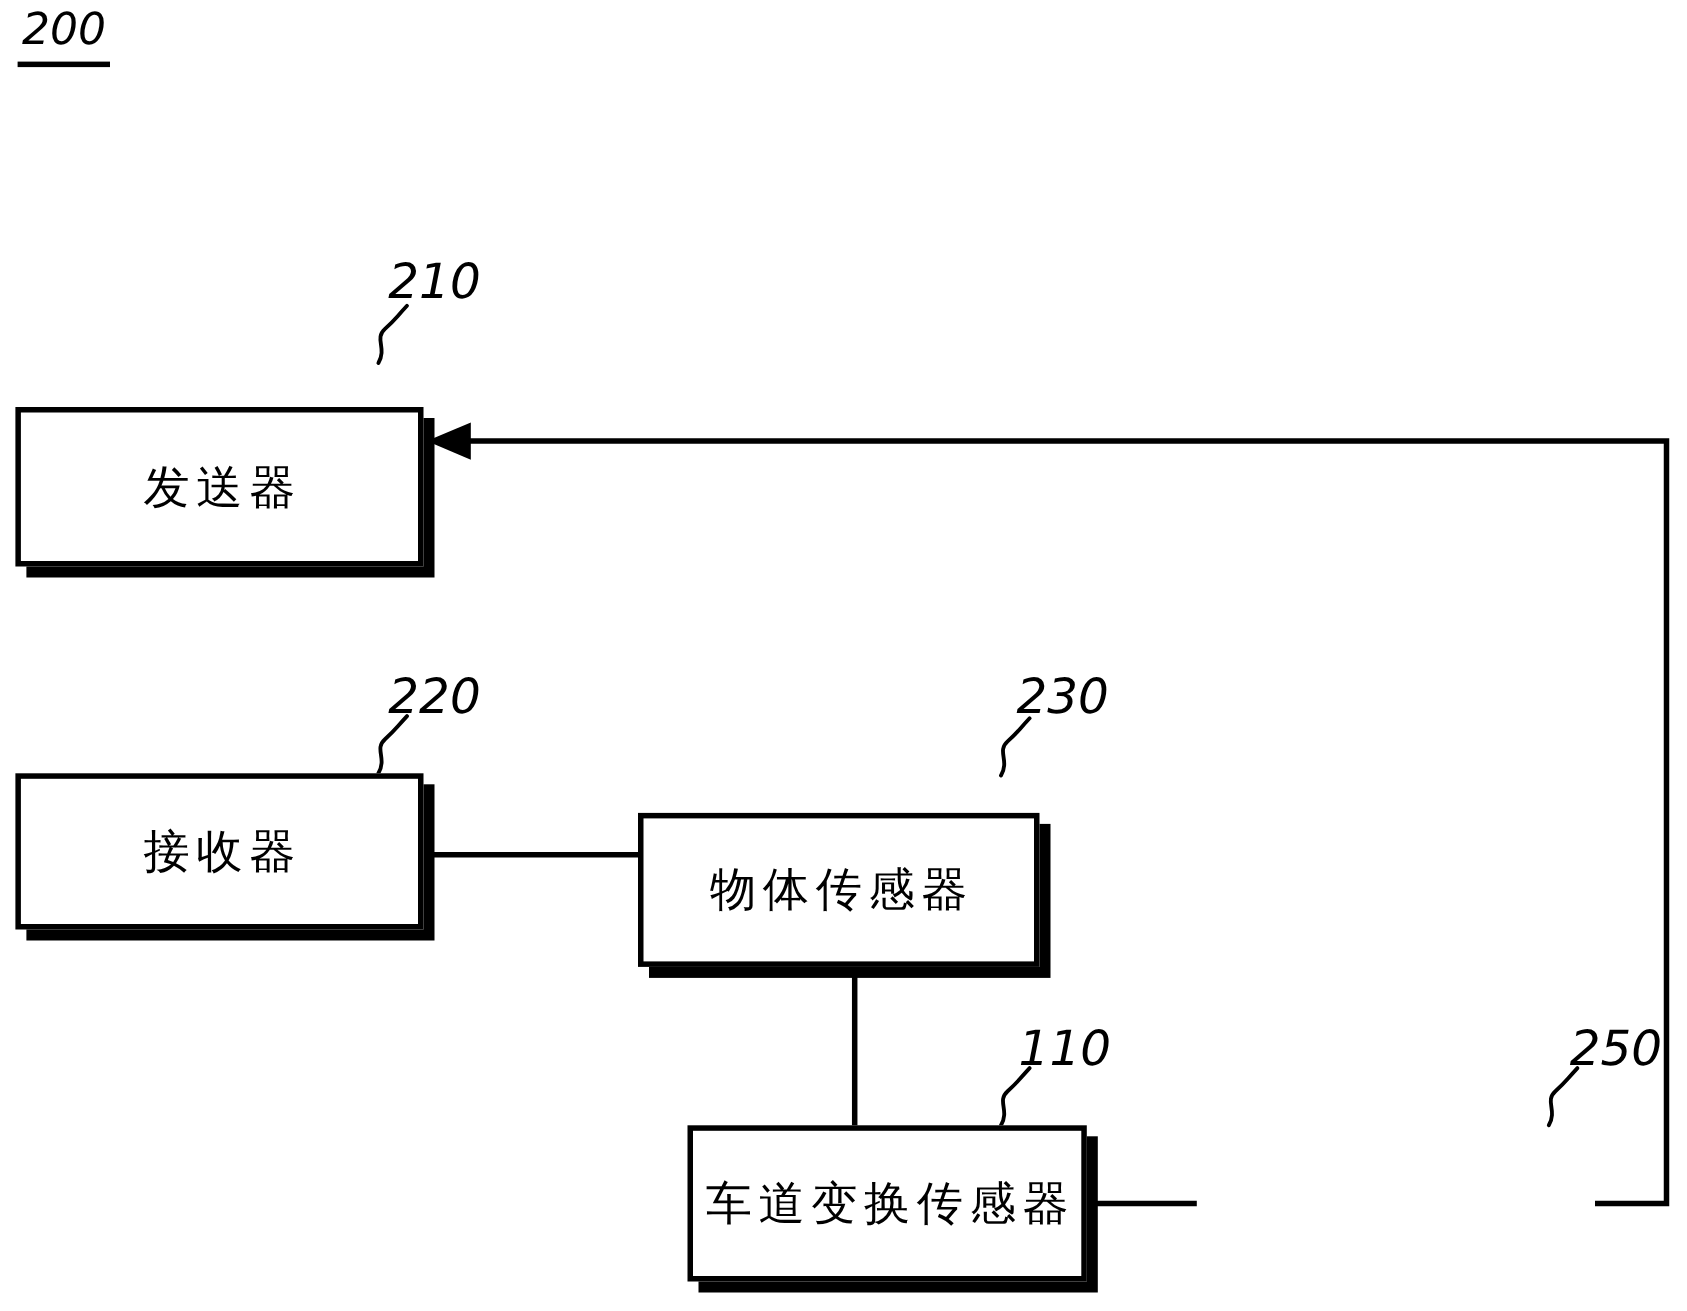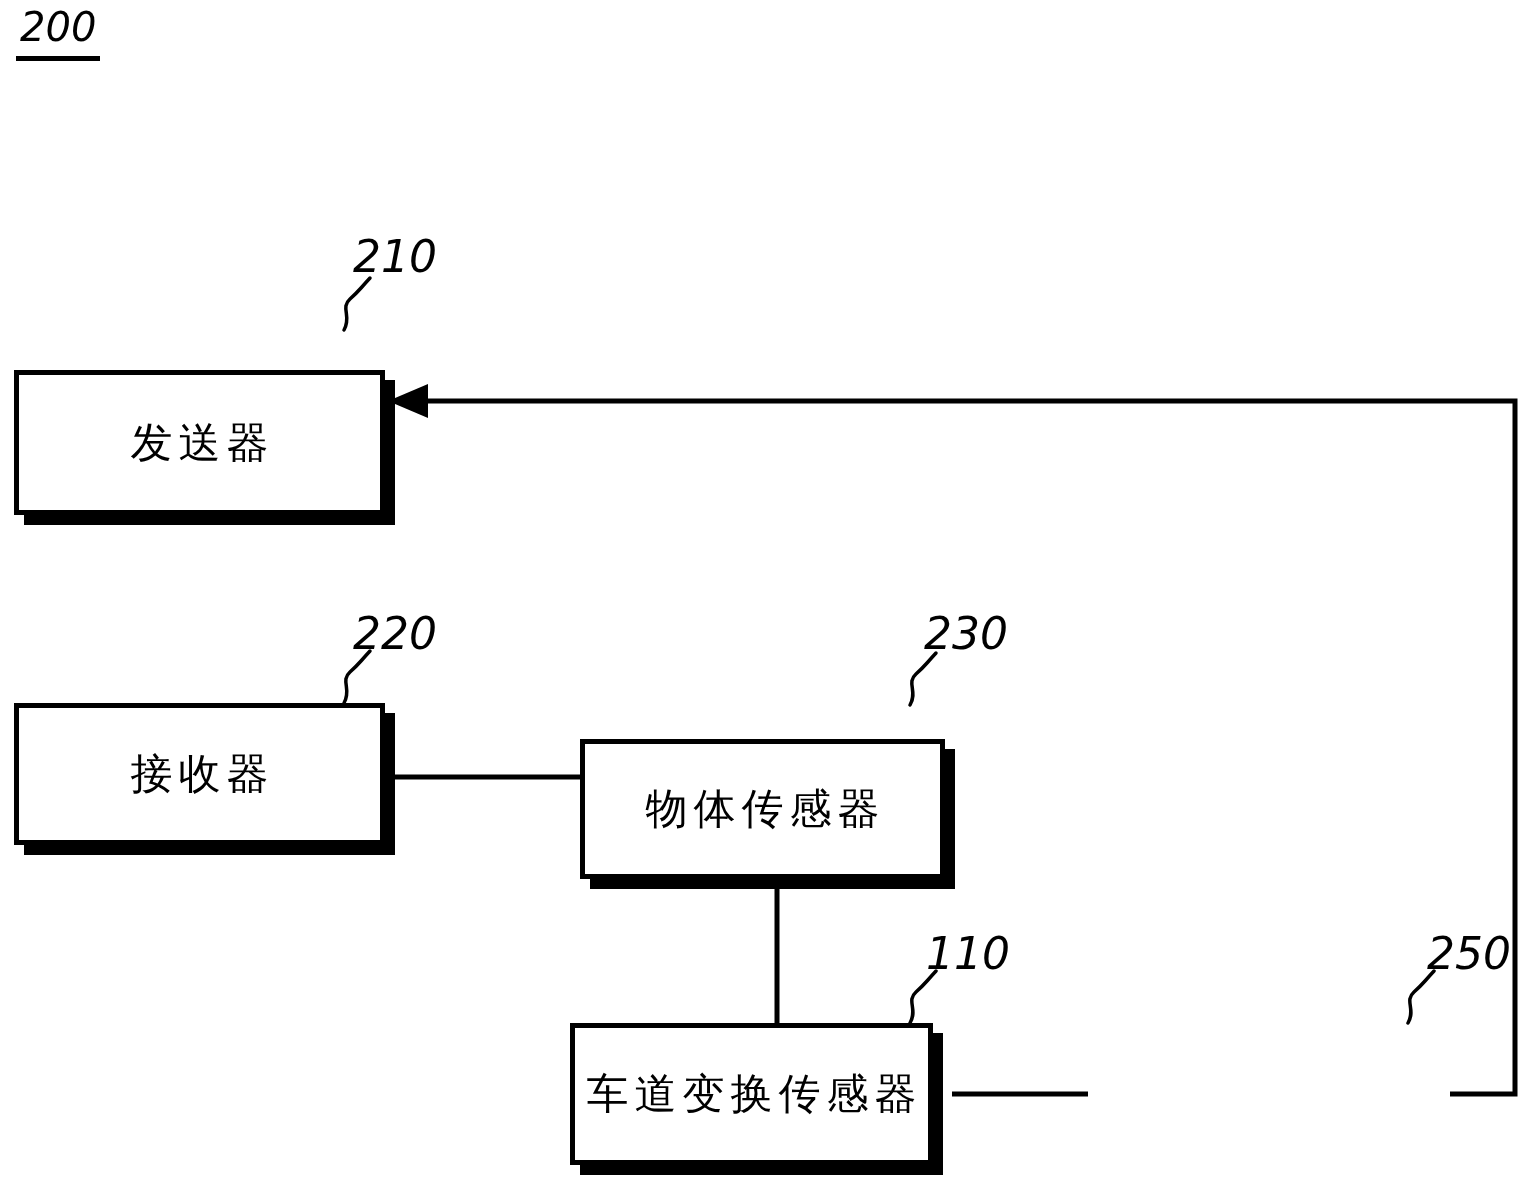--- a/index.html
+++ b/index.html
@@ -85,21 +85,21 @@
   </div>
 
   <div class="block" style="left:14px; top:703px; width:371px; height:142px;">
     <span class="block-label">接收器</span>
   </div>
 
   <div class="block" style="left:580px; top:721px; width:365px; height:140px;margin-top:18px;">
     <span class="block-label">物体传感器</span>
   </div>
 
-  <div class="block" style="left:570px; top:1023px; width:363px; height:142px;">
+  <div class="block" style="left:625px; top:1023px; width:363px; height:142px;">
     <span class="block-label">车道变换传感器</span>
   </div>
 
 
   <div class="ref" style="left:317px; top:231px;">210</div>
   <div class="ref" style="left:317px; top:608px;">220</div>
   <div class="ref" style="left:888px; top:608px;">230</div>
   <div class="ref" style="left:890px; top:928px;">110</div>
   <div class="ref" style="left:1391px; top:928px;">250</div>
 

